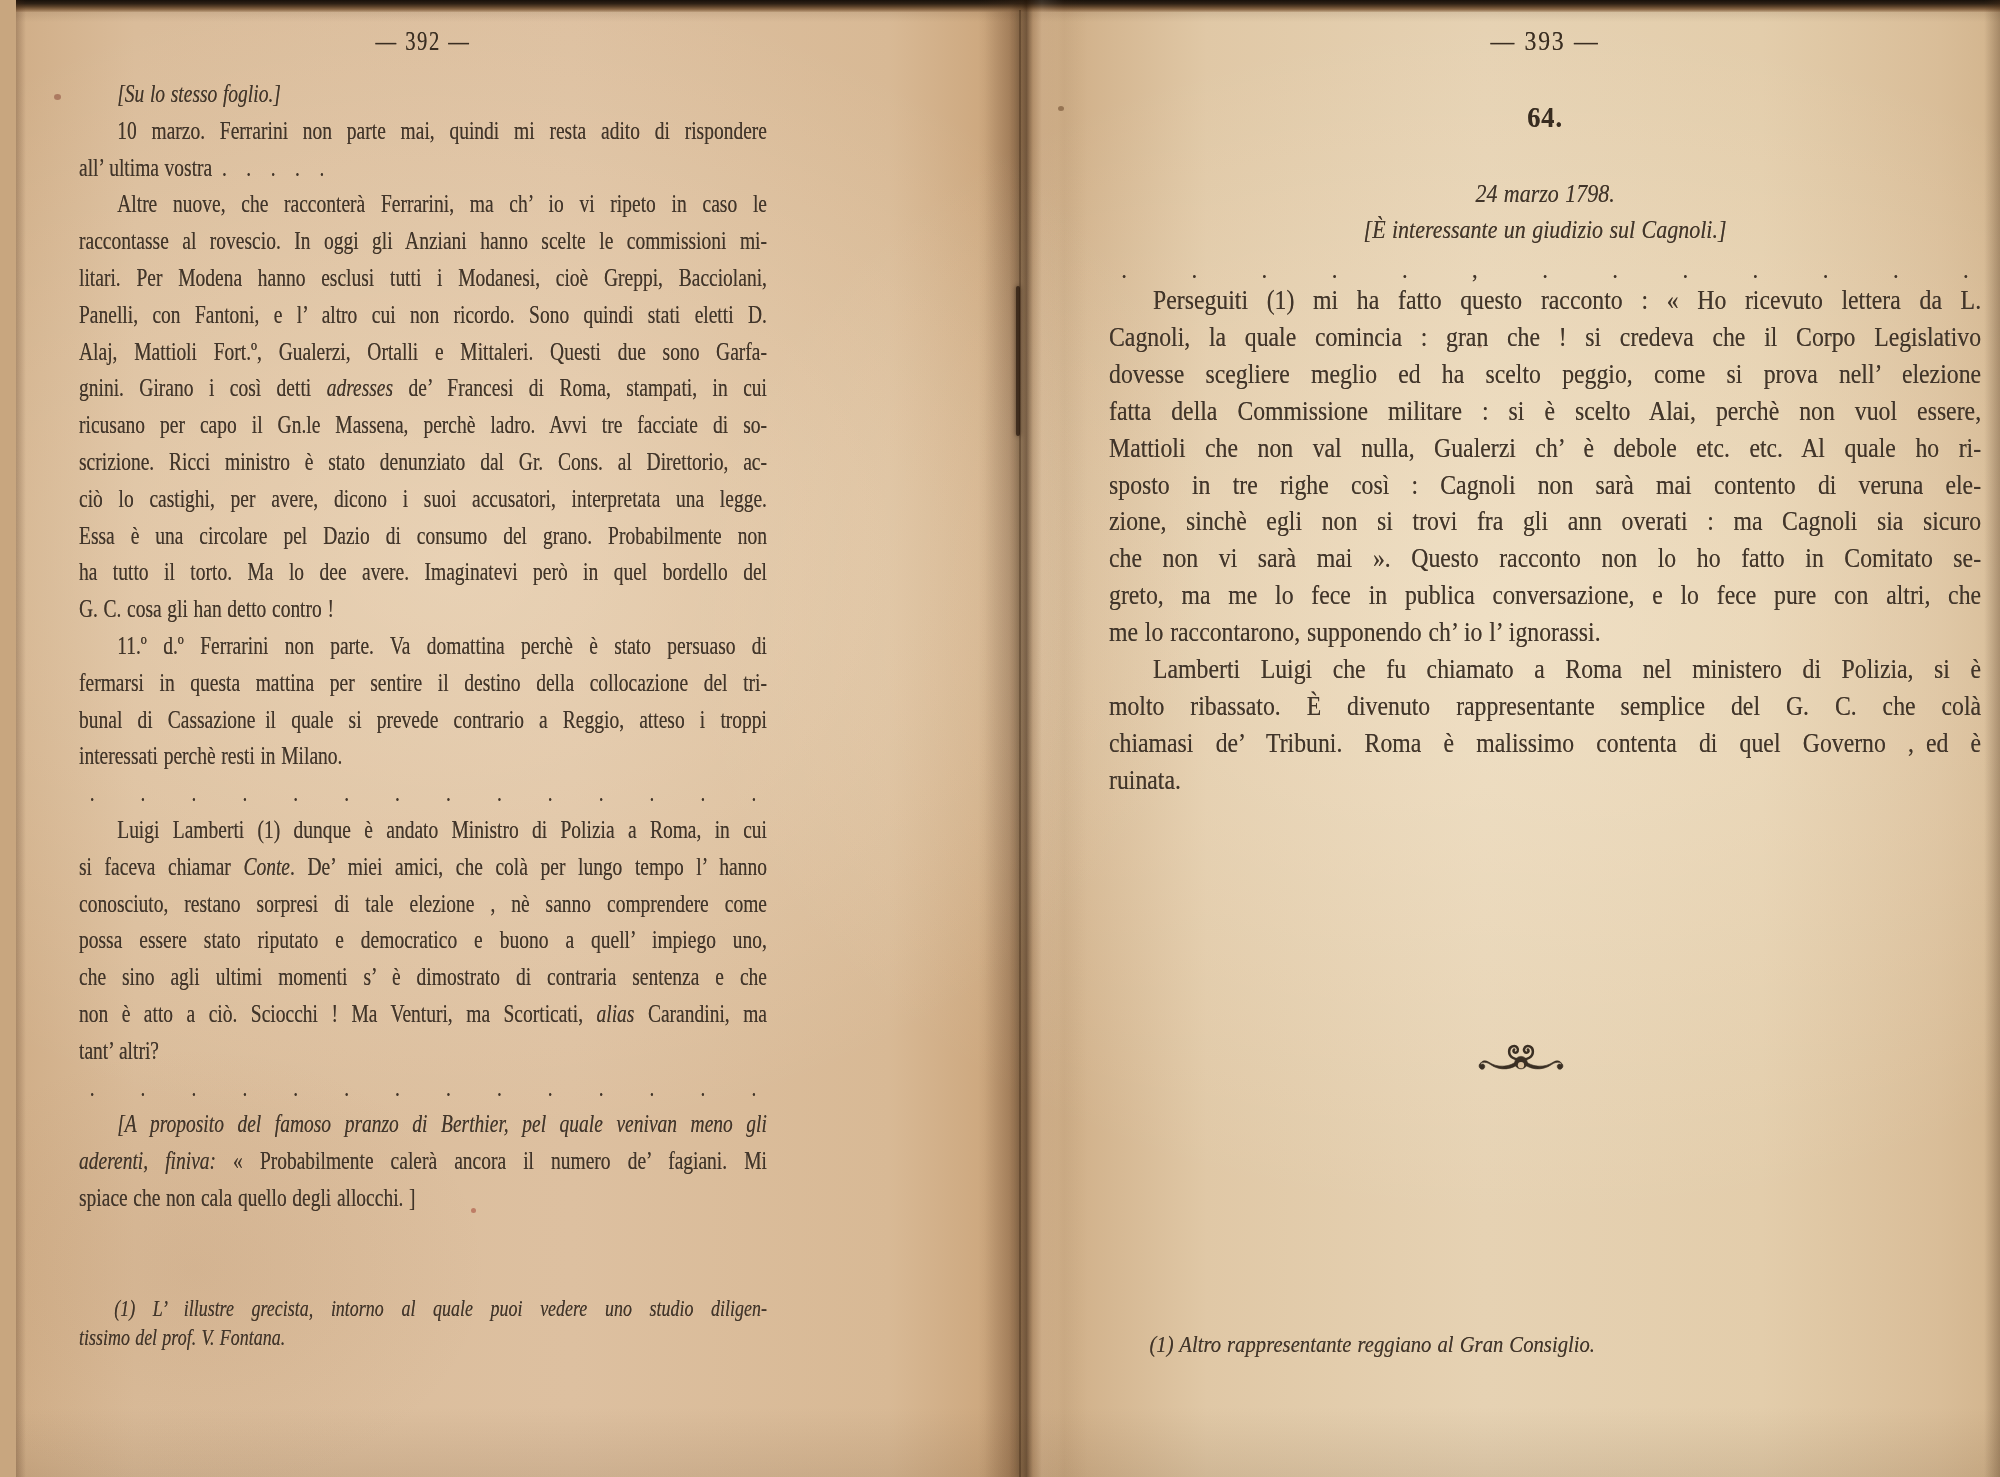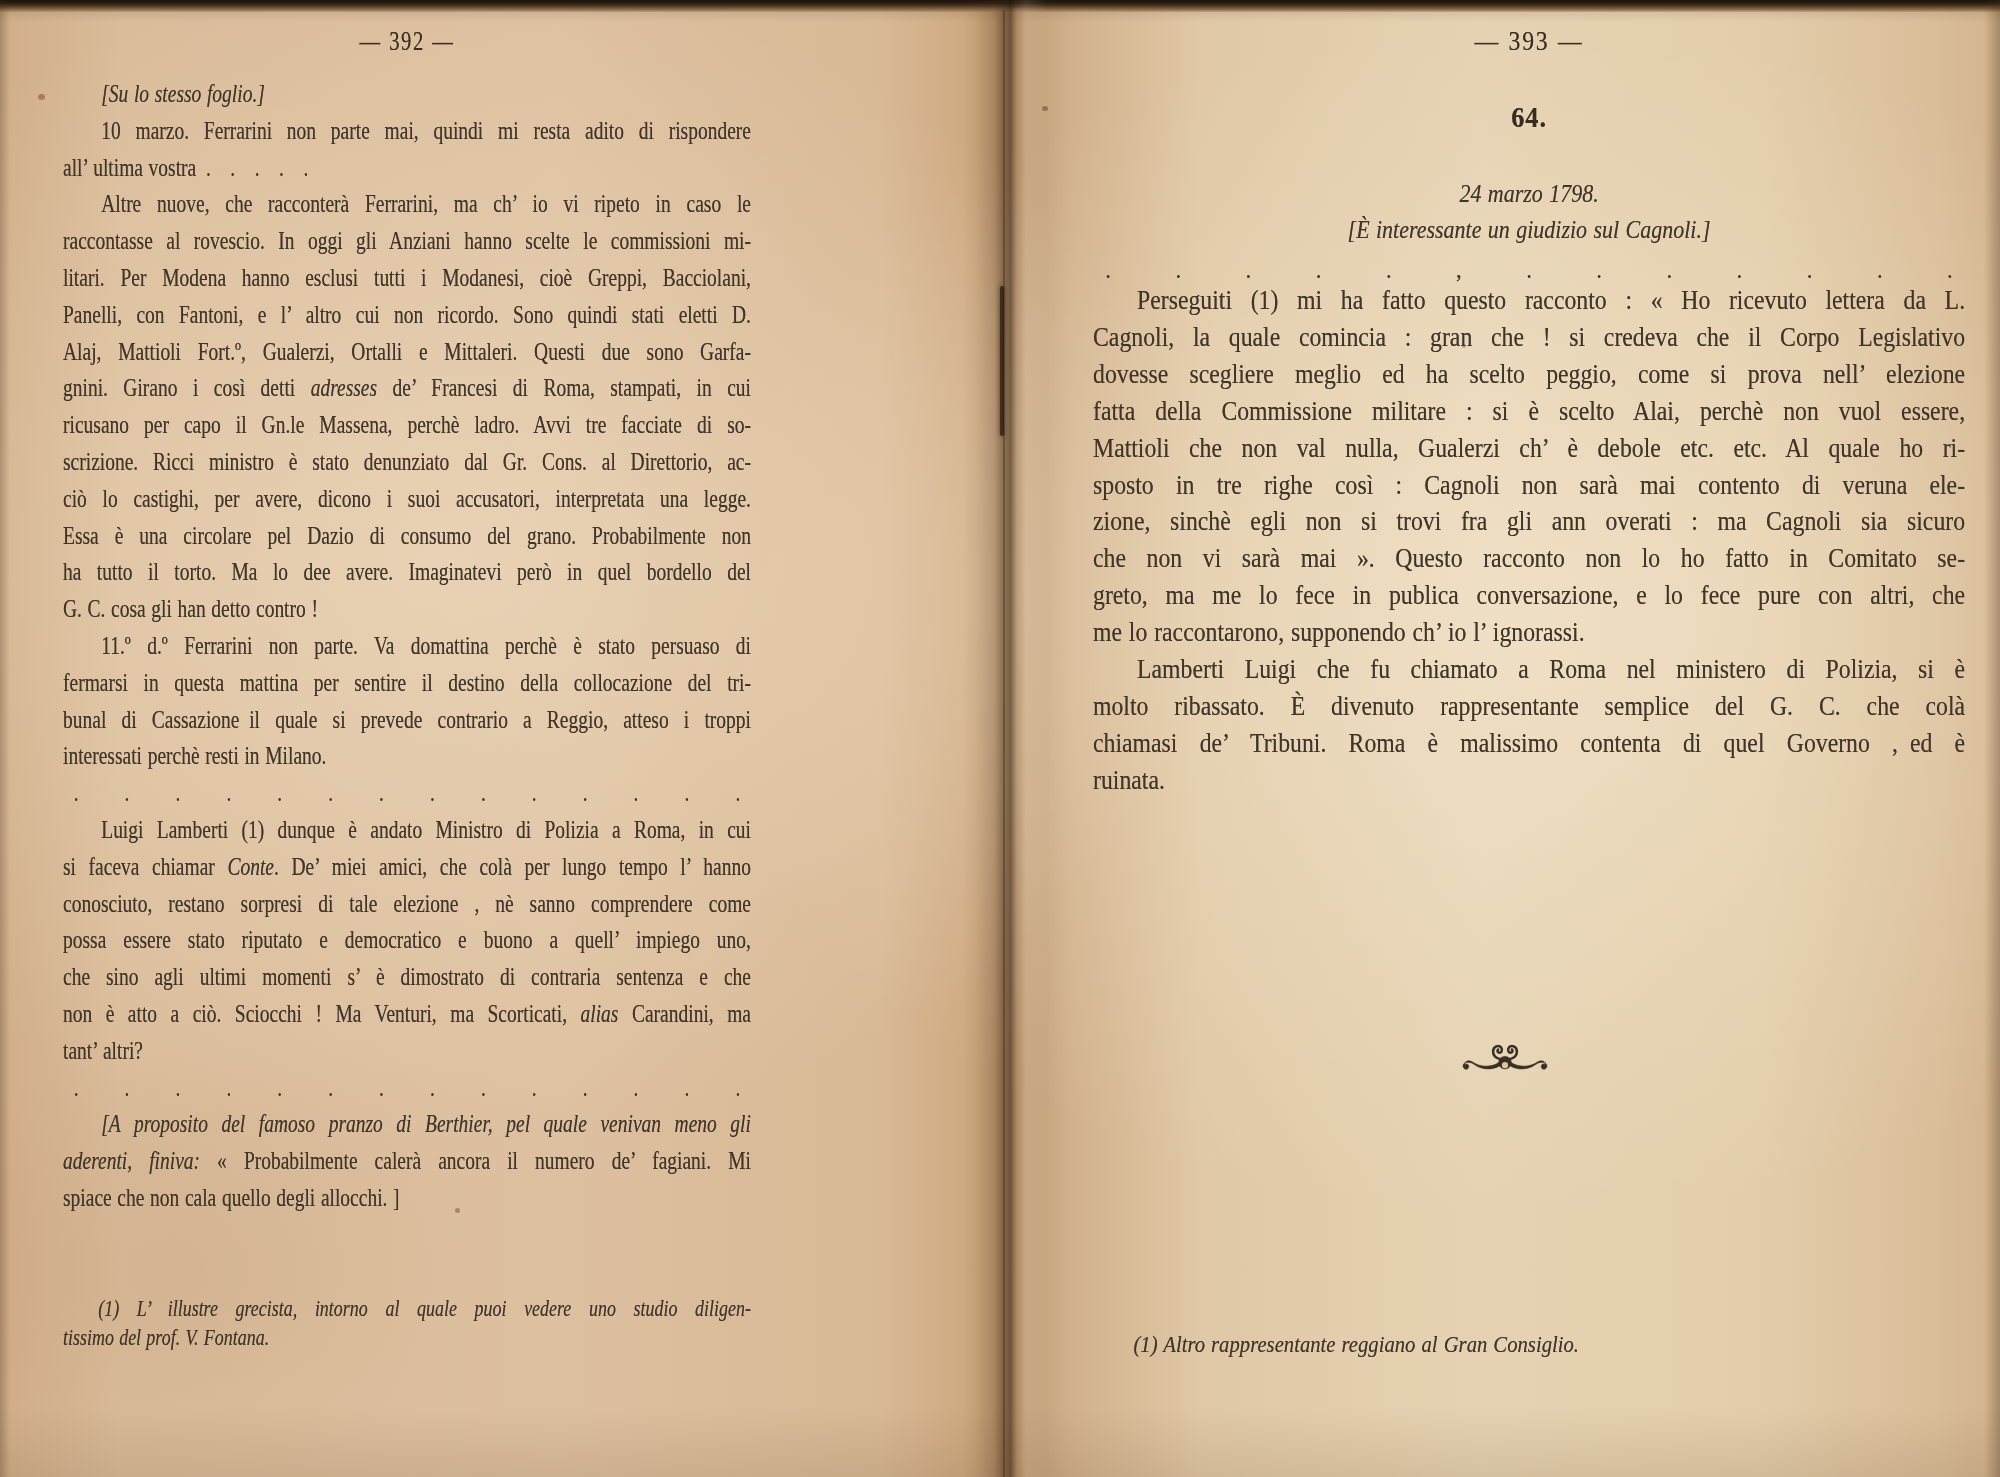--- a/index.html
+++ b/index.html
@@ -11,20 +11,21 @@
   }
   .spread{
     position:absolute;inset:0;
     background:
       linear-gradient(180deg, rgba(60,40,20,.22) 0px, rgba(60,40,20,0) 22px),
       linear-gradient(0deg, rgba(90,60,30,.12) 0px, rgba(90,60,30,0) 70px),
       radial-gradient(420px 320px at 9% 86%, rgba(150,100,60,.10), rgba(150,100,60,0) 70%),
       radial-gradient(1200px 900px at 22% 38%, rgba(255,244,222,.35), rgba(255,244,222,0) 65%),
       radial-gradient(1400px 1000px at 76% 42%, rgba(255,246,226,.38), rgba(255,246,226,0) 60%),
       linear-gradient(90deg,#d0ae88 0%,#dabc9a 6%,#ddc0a0 28%,#d8b995 44%,#cda87f 48.8%,#b28c66 50.2%,#cfae87 52.5%,#e0c8a6 60%,#e6d2b3 74%,#e3cdab 88%,#d9bd98 97%,#d2b48d 100%);
+    margin-left: 16px;
   }
   .top-edge{position:absolute;top:0;left:0;right:0;height:12px;
     background:linear-gradient(180deg,#17100a 0%,#2e2115 30%,#5a4129 55%,#8a6847 78%,rgba(160,125,90,.35) 100%);}
   .gutter{position:absolute;top:0;bottom:0;left:962px;width:110px;
     background:linear-gradient(90deg, rgba(80,52,28,0) 0%, rgba(80,52,28,.16) 28%, rgba(60,38,18,.34) 40%, rgba(45,26,10,.5) 44%, rgba(120,90,60,.18) 50%, rgba(255,240,215,.12) 58%, rgba(80,52,28,.05) 78%, rgba(80,52,28,0) 100%);}
   .gutter-line{position:absolute;top:10px;bottom:0;left:1003px;width:2px;
     background:rgba(40,22,8,.4);box-shadow:0 0 6px 1px rgba(50,30,12,.32);}
   .gutter-fiber{position:absolute;left:1000px;top:286px;height:150px;width:4px;border-radius:3px;
     background:rgba(28,14,5,.7);box-shadow:0 0 4px rgba(28,14,5,.5);}
   .edge-right{position:absolute;top:0;bottom:0;right:0;width:16px;

